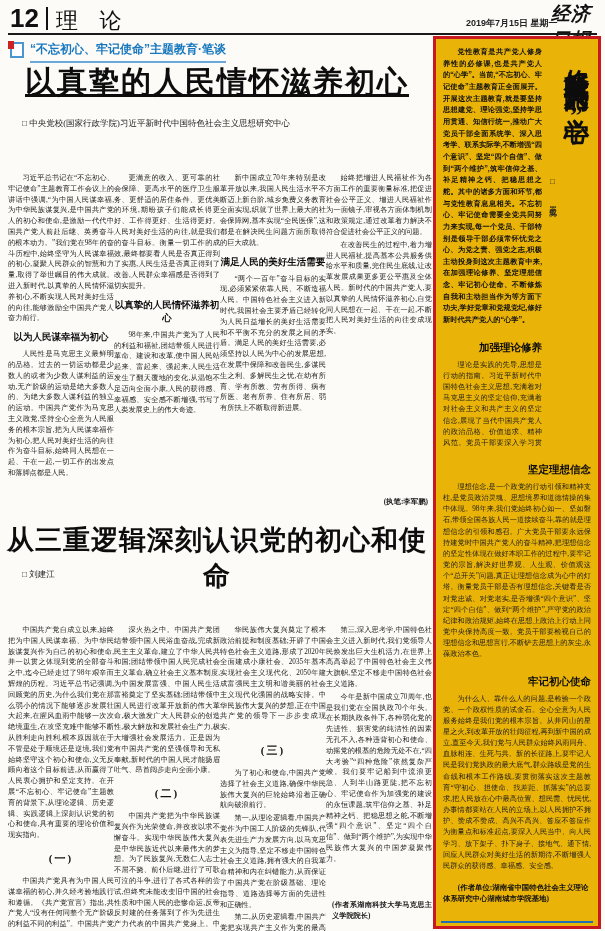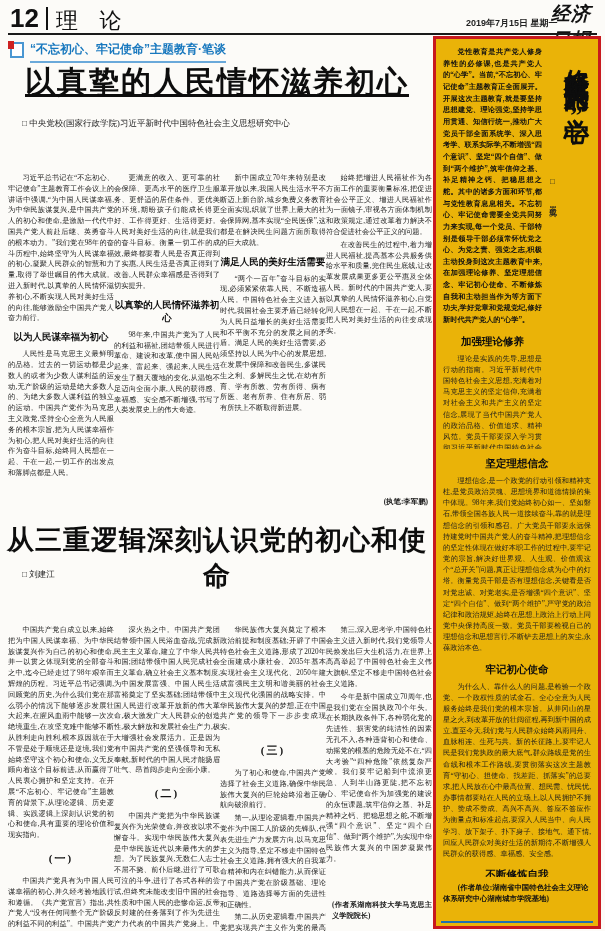--- a/index.html
+++ b/index.html
@@ -40,21 +40,21 @@
       background:#eab308;padding:6px 7px;box-sizing:border-box;}
   .sb-top{display:flex;height:404px;overflow:hidden;}
   .sb-left{width:99px;overflow:hidden;padding-right:3px;}
   .sb-lead{font-size:7.2px;font-weight:700;line-height:1.62;text-align:justify;text-indent:2em;margin:2px 0 0 0;color:#111;}
   .sb-right{flex:1;position:relative;}
   .sb-author{position:absolute;left:1px;top:132px;writing-mode:vertical-rl;text-orientation:upright;
       font-size:8px;letter-spacing:2px;color:#222;}
   .sb-title{position:absolute;right:-2px;top:4px;height:396px;writing-mode:vertical-rl;text-orientation:upright;
       font:600 25px "Liberation Serif",serif;letter-spacing:2px;color:#0d0d0d;}
   .sb-bottom{height:428px;overflow:hidden;}
-  .sb-heading{font:700 10.5px "Liberation Sans",sans-serif;text-align:center;margin:8px 0 5px 0;color:#0d0d0d;}
+  .sb-heading{font:700 10.5px "Liberation Sans",sans-serif;text-align:right;margin:14px 0 5px 0;color:#0d0d0d;}
   .sb-body{font-size:7.2px;line-height:1.55;text-align:justify;text-indent:2em;margin:0;color:#1c1c1c;}
   .sb-attr{margin-top:5px;font:700 7.4px "Liberation Serif",serif;text-indent:2em;line-height:1.5;color:#111;}
   .sb-rule{position:absolute;left:5px;right:5px;bottom:3px;height:2px;background:#1f6fb0;}
 </style>
 </head>
 <body>
 
 <div id="page">
 
   <div class="pageno">12</div>

